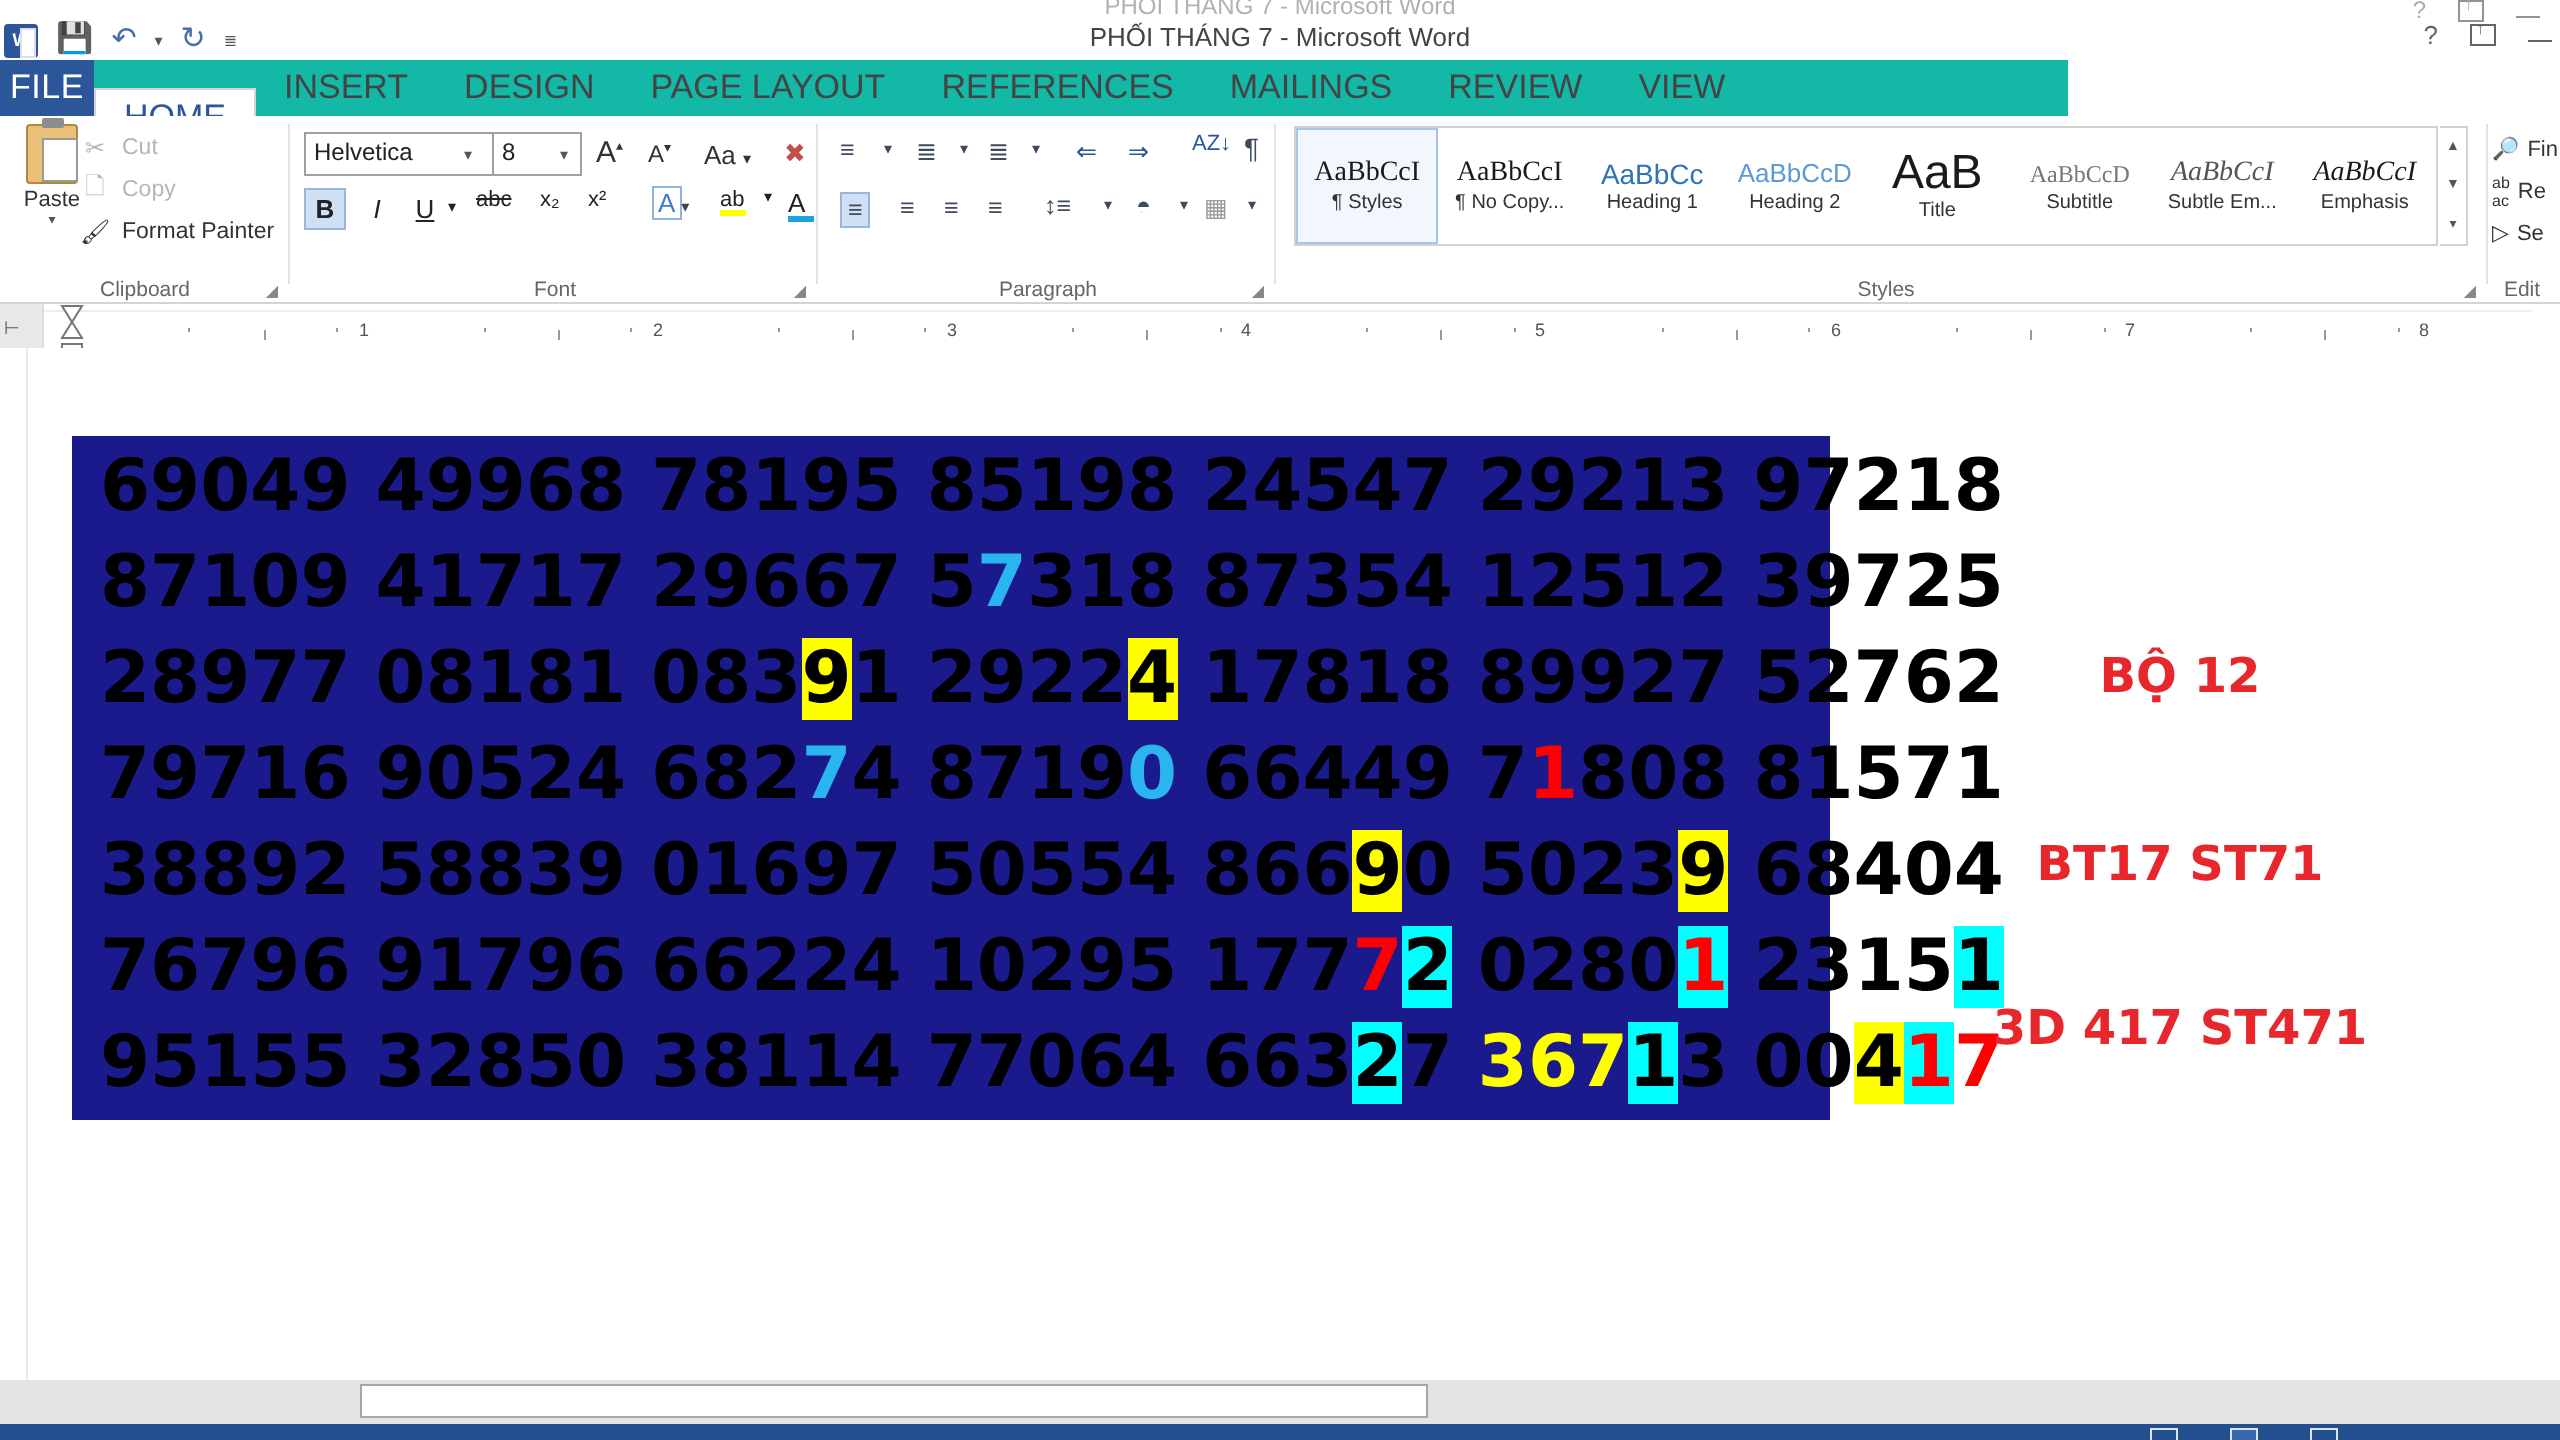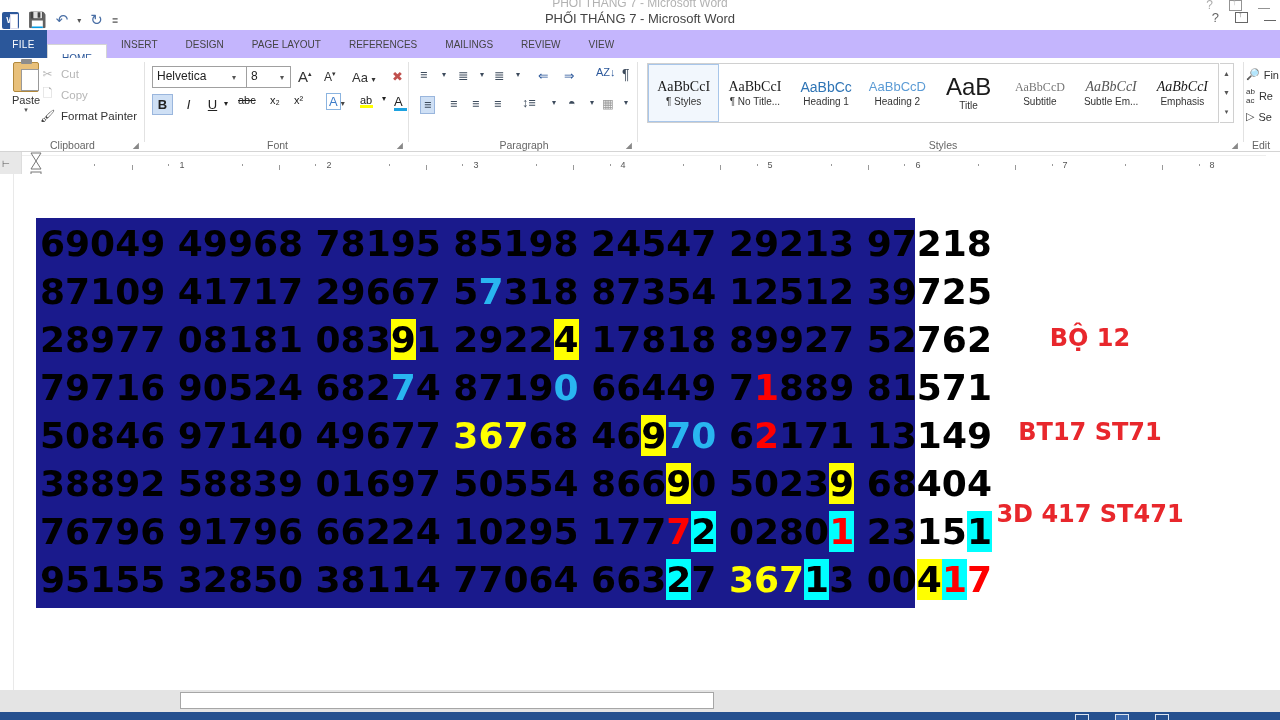--- a/index.html
+++ b/index.html
@@ -51,23 +51,23 @@
     position: absolute; right: 10px; top: -2px;
     display: flex; gap: 16px; align-items: center;
     color: #888; font-size: 12px; opacity: .7;
   }
   .ribdisp { display: inline-block; width: 13px; height: 11px; border: 1.5px solid #666; position: relative; }
   .ribdisp::after { content: "↑"; position: absolute; left: 2px; top: -4px; font-size: 9px; }
   .minbtn { display: inline-block; width: 12px; border-bottom: 1.5px solid #666; height: 7px; }
 
   
   .tabbar {
-    position: absolute; left: 0; top: 30px; width: 1280px; height: 28px;
-    background: #c4b5fd; display: flex; align-items: stretch;
-    font-size: 10px;
+    position: absolute; left: 0; top: 30px; width: 1034px; height: 28px;
+    background: #14b8a6; display: flex; align-items: stretch;
+    font-size: 17px;
   }
   .tab-file {
     width: 47px; background: #2b579a; color: #fff;
     display: flex; align-items: center; justify-content: center;
     letter-spacing: .3px;
   }
   .tab {
     padding: 0 14px; display: flex; align-items: center;
     color: #444; cursor: default; white-space: nowrap;
   }
@@ -170,21 +170,21 @@
     width: 879px; background: #1a1a8c;
     padding: 2px 0 4px 0;
     font-family: "DejaVu Sans", sans-serif;
     font-weight: bold;
     font-size: 36px;
     line-height: 48px;
     color: #000000;
     letter-spacing: 0px;
     white-space: nowrap;
   }
-  .grow { height: 48px; padding-left: 4px; }
+  .grow { height: 48px; padding-left: 14px; }
   .grow span { display: inline; }
   .hl-y { background: #ffff00; }
   .hl-c { background: #00ffff; }
   .c-red { color: #ff0000; }
   .c-cyan { color: #29b6f0; }
   .c-yel { color: #ffff00; }
 
   .sidetext { position: absolute; left: 940px; top: 150px; width: 300px; text-align: center; }
   .sline { color: #e8272c; font-weight: bold; font-family: "DejaVu Sans", sans-serif; white-space: nowrap; }
   .sl1 { font-size: 24px; }
@@ -325,21 +325,21 @@
   </div>
 
   <div class="rgroup g-styles">
     <div class="stylebox">
       <div class="style-cell sel">
         <div class="sc-prev">AaBbCcI</div>
         <div class="sc-name">¶ Styles</div>
       </div>
       <div class="style-cell">
         <div class="sc-prev">AaBbCcI</div>
-        <div class="sc-name">¶ No Title...</div>
+        <div class="sc-name">¶ No Copy...</div>
       </div>
       <div class="style-cell">
         <div class="sc-prev" style="color:#2e74b5; font-family:'Liberation Sans',sans-serif;">AaBbCc</div>
         <div class="sc-name">Heading 1</div>
       </div>
       <div class="style-cell">
         <div class="sc-prev" style="color:#5b9bd5; font-family:'Liberation Sans',sans-serif; font-size:13px;">AaBbCcD</div>
         <div class="sc-name">Heading 2</div>
       </div>
       <div class="style-cell">
@@ -434,22 +434,21 @@
 </svg>
 
 <div class="docarea">
   <div class="page">
     <div class="leftmargin"></div>
 
     <div class="grid">
       <div class="grow"><span>69049 49968 78195 85198 24547 29213 97218</span></div>
       <div class="grow"><span>87109 41717 29667 5</span><span class="c-cyan">7</span><span>318 87354 12512 39725</span></div>
       <div class="grow"><span>28977 08181 083</span><span class="hl-y">9</span><span>1 2922</span><span class="hl-y">4</span><span> 17818 89927 52762</span></div>
-      <div class="grow"><span>79716 90524 682</span><span class="c-cyan">7</span><span>4 8719</span><span class="c-cyan">0</span><span> 66449 7</span><span class="c-red">1</span><span>889 81571</span></div>
-      <div class="grow"><span>50846 97140 49677 </span><span class="c-yel">367</span><span>68 46</span><span class="hl-y">9</span><span class="c-cyan">70</span><span> 6</span><span class="c-red">2</span><span>171 13149</span></div>
+      <div class="grow"><span>79716 90524 682</span><span class="c-cyan">7</span><span>4 8719</span><span class="c-cyan">0</span><span> 66449 7</span><span class="c-red">1</span><span>808 81571</span></div>
       <div class="grow"><span>38892 58839 01697 50554 866</span><span class="hl-y">9</span><span>0 5023</span><span class="hl-y">9</span><span> 68404</span></div>
       <div class="grow"><span>76796 91796 66224 10295 177</span><span class="c-red">7</span><span class="hl-c">2</span><span> 0280</span><span class="c-red hl-c">1</span><span> 2315</span><span class="hl-c">1</span></div>
       <div class="grow"><span>95155 32850 38114 77064 663</span><span class="hl-c">2</span><span>7 </span><span class="c-yel">367</span><span class="hl-c">1</span><span>3 00</span><span class="hl-y">4</span><span class="c-red hl-c">1</span><span class="c-red">7</span></div>
     </div>
 
     <div class="sidetext">
       <div class="sline sl1">BỘ 12</div>
       <div class="sline sl2">BT17 ST71</div>
       <div class="sline sl3">3D 417  ST471</div>
     </div>

